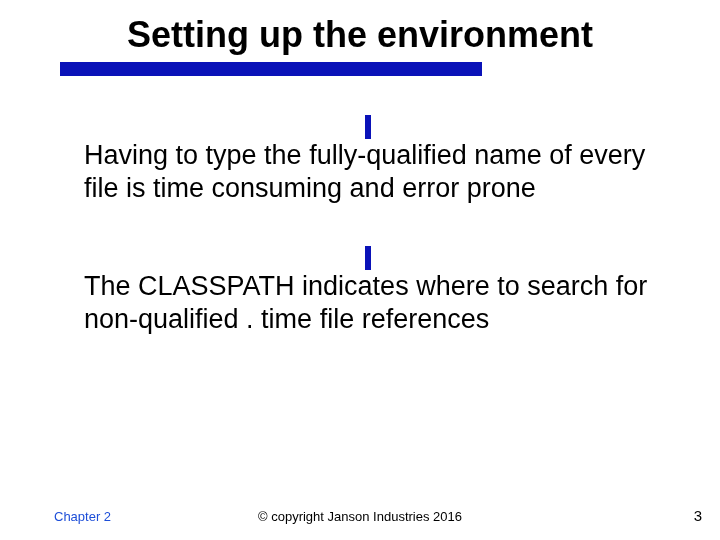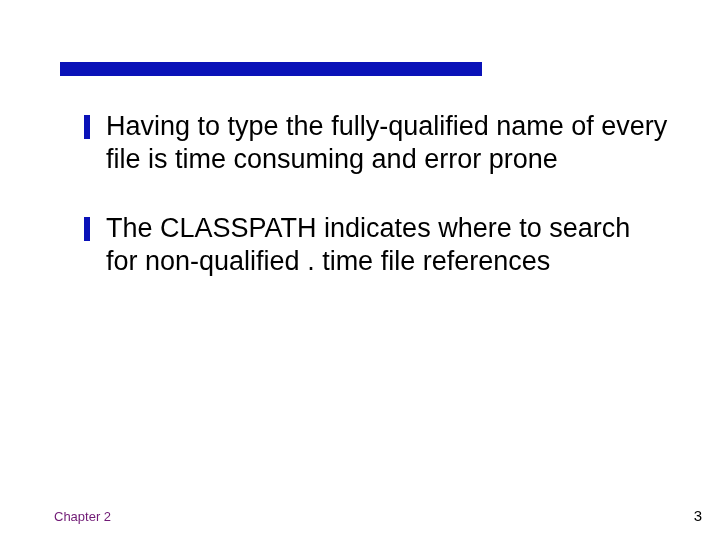--- a/index.html
+++ b/index.html
@@ -36,22 +36,23 @@
     background: #0a12b8;
   }
   .body {
     position: absolute;
     left: 84px;
     right: 52px;
     top: 110px;
   }
   .item {
     display: flex;
-    align-items: flex-start;
+    align-items: center;
     margin-bottom: 36px;
+    flex-direction: column;
   }
   .bullet {
     width: 6px;
     height: 24px;
     background: #0a12b8;
     flex: 0 0 auto;
     margin-top: 5px;
     margin-right: 16px;
   }
   .text {
@@ -64,21 +65,21 @@
     left: 0;
     right: 0;
     bottom: 16px;
     height: 20px;
   }
   .foot-left {
     position: absolute;
     left: 54px;
     bottom: 0;
     font-size: 13px;
-    color: #701a75;
+    color: #1d4ed8;
   }
   .foot-center {
     position: absolute;
     left: 0;
     right: 0;
     bottom: 0;
     text-align: center;
     font-size: 13px;
     color: #000000;
   }
@@ -88,36 +89,38 @@
     bottom: 0;
     font-size: 15px;
     color: #000000;
   }
 </style>
 </head>
 <body>
 
 <div class="slide">
 
+  <div class="title">Setting up the environment</div>
 
   <div class="rule"></div>
 
   <div class="body">
 
     <div class="item">
       <div class="bullet"></div>
       <div class="text">Having to type the fully-qualified name of every file is time consuming and error prone</div>
     </div>
 
 
     <div class="item">
       <div class="bullet"></div>
       <div class="text">The CLASSPATH indicates where to search for non-qualified . time file references</div>
     </div>
 
   </div>
 
   <div class="footer">
     <div class="foot-left">Chapter 2</div>
+    <div class="foot-center">© copyright Janson Industries 2016</div>
     <div class="foot-right">3</div>
   </div>
 
 </div>
 
 </body></html>

